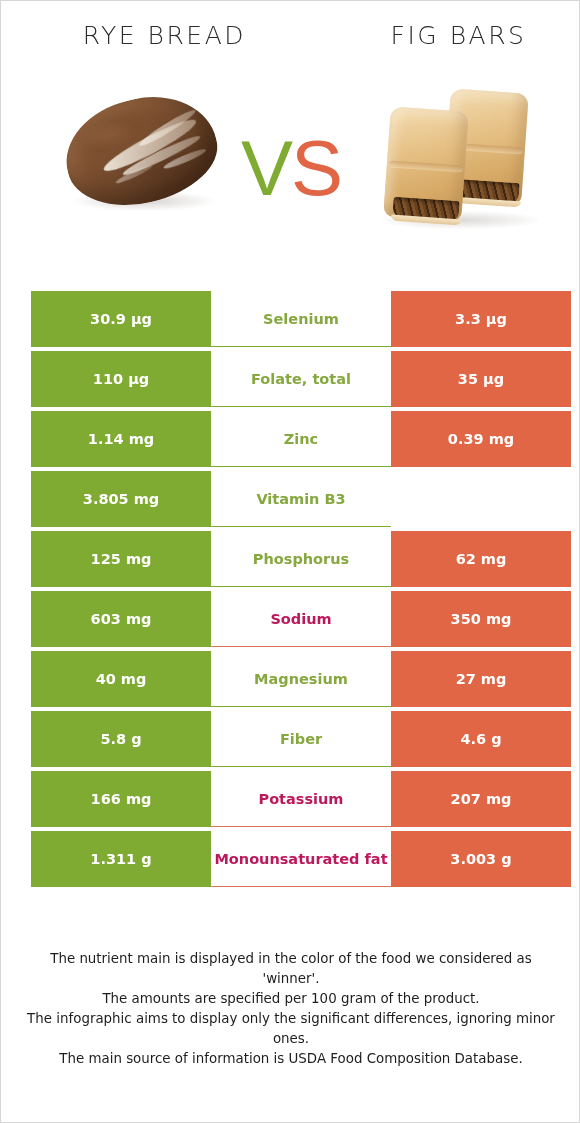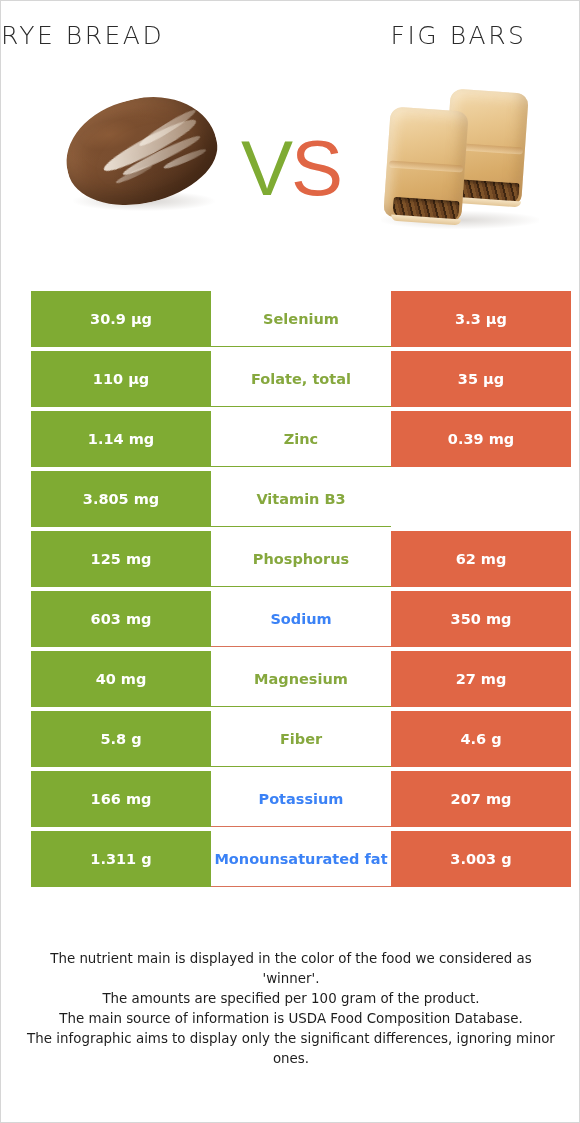--- a/index.html
+++ b/index.html
@@ -29,21 +29,21 @@
     position: absolute;
     top: 20px;
     font-family: "DejaVu Sans", sans-serif;
     font-weight: 300;
     font-size: 25px;
     letter-spacing: 2.5px;
     color: #2b2b2b;
     text-transform: uppercase;
     white-space: nowrap;
   }
-  .title-left  { left: 0; width: 245px; text-align: left; }
+  .title-left  { left: 0; width: 245px; text-align: right; }
   .title-right { left: 335px; width: 245px; text-align: center; }
 
   .vs {
     position: absolute;
     left: 225px;
     top: 128px;
     width: 130px;
     text-align: center;
     font-family: Liberation Sans, sans-serif;
     font-size: 78px;
@@ -168,21 +168,21 @@
     border-bottom: 1px solid #7fab33;
   }
   .cell-mid.mid-orange { border-bottom-color: #d9735a; }
   .cell-right {
     width: 180px;
     background: #e06645;
     color: #ffffff;
   }
   .nut-name { font-size: 14.5px; font-weight: 600; }
   .win-green  { color: #86a83e; }
-  .win-orange { color: #3b82f6; }
+  .win-orange { color: #be185d; }
 
   
   .footnote {
     position: absolute;
     left: 26px;
     top: 948px;
     width: 528px;
     text-align: center;
     font-family: "DejaVu Sans", sans-serif;
     font-size: 13.4px;
@@ -298,17 +298,17 @@
         <div class="cell cell-mid mid-orange">
           <span class="nut-name win-orange">Monounsaturated fat</span>
         </div>
         <div class="cell cell-right">3.003 g</div>
       </div>
     </div>
 
   <div class="footnote">
     <p>The nutrient main is displayed in the color of the food we considered as 'winner'.</p>
     <p>The amounts are specified per 100 gram of the product.</p>
+    <p>The infographic aims to display only the significant differences, ignoring minor ones.</p>
     <p>The main source of information is USDA Food Composition Database.</p>
-    <p>The infographic aims to display only the significant differences, ignoring minor ones.</p>
   </div>
 
 </div>
 
 </body></html>

